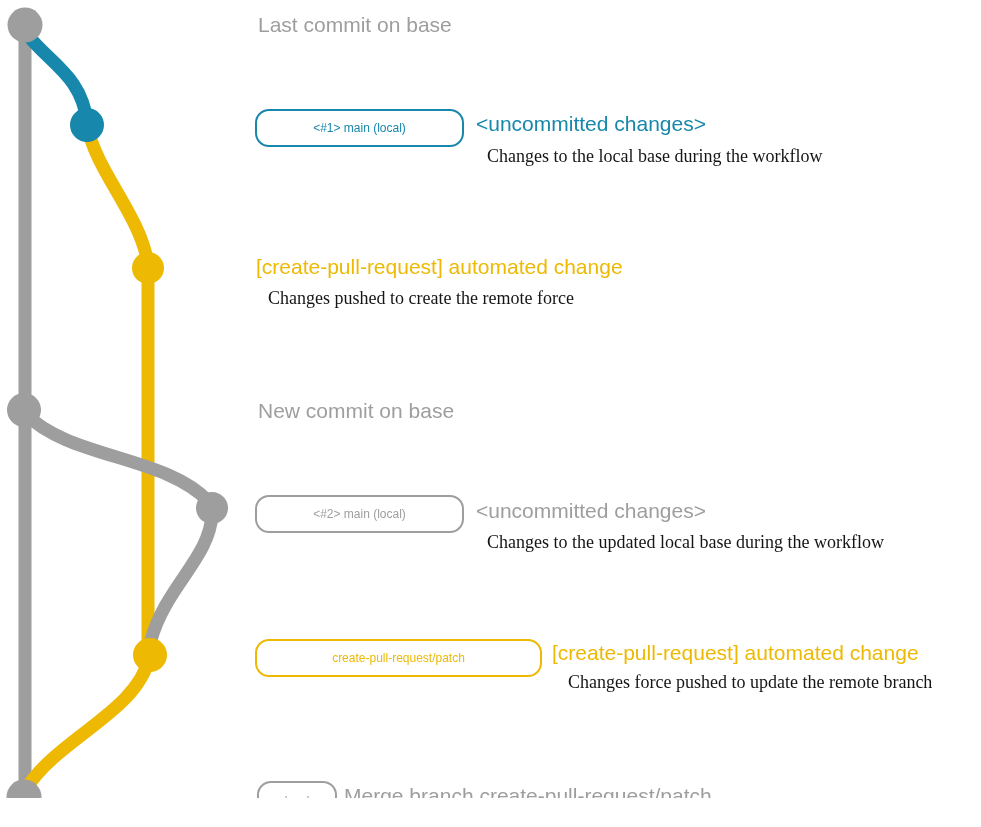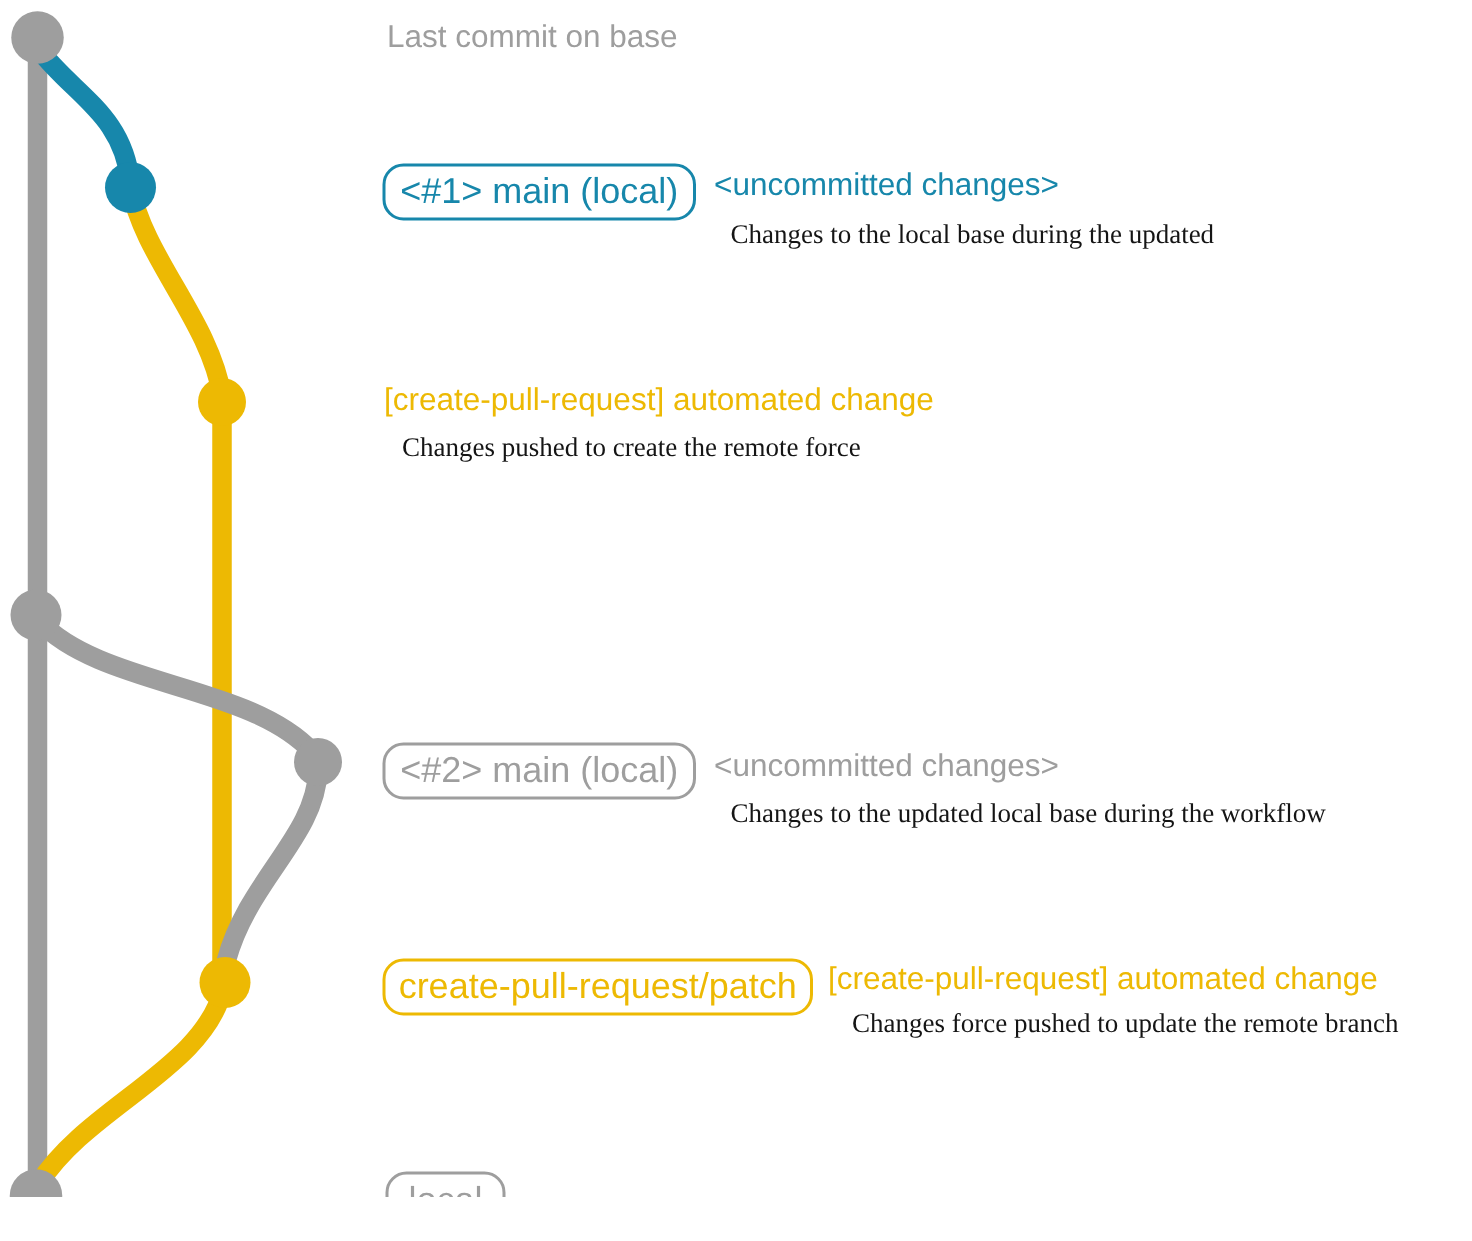--- a/index.html
+++ b/index.html
@@ -34,21 +34,21 @@
   .yellow-text{color:var(--yellow);}
   .gray-text{color:var(--gray);}
   .caption{
     position:absolute;font-family:"Liberation Serif",serif;
     font-size:18px;line-height:22px;color:var(--text_dark);white-space:nowrap;
   }
   .badge{
     position:absolute;box-sizing:border-box;height:38px;
     border:2px solid;border-radius:14px;
     display:flex;align-items:center;justify-content:center;
-    font-size:24px;white-space:nowrap;background:transparent;
+    font-size:12px;white-space:nowrap;background:transparent;
   }
   .badge.teal-badge{border-color:var(--teal);color:var(--teal);}
   .badge.gray-badge{border-color:var(--gray);color:var(--gray);text-align:right;}
   .badge.yellow-badge{border-color:var(--yellow);color:var(--yellow);text-align:center;}
 </style>
 </head>
 <body>
 
 <div class="canvas">
 
@@ -76,35 +76,37 @@
     <circle class="node yellow" cx="150" cy="655" r="17"></circle>
     <circle class="node gray" cx="24" cy="797" r="17.5"></circle>
   </svg>
 
   <div class="label" style="left:258px;top:13px">Last commit on base</div>
 
   <div class="badge teal-badge" style="left:255px;top:109px;width:209px">
     <span>&lt;#1&gt; main (local)</span>
   </div>
   <div class="heading teal-text" style="left:476px;top:112px">&lt;uncommitted changes&gt;</div>
-  <div class="caption" style="left:487px;top:145px">Changes to the local base during the updated</div>
+  <div class="caption" style="left:487px;top:145px">Changes to the local base during the workflow</div>
 
   <div class="heading yellow-text" style="left:256px;top:255px">[create-pull-request] automated change</div>
   <div class="caption" style="left:268px;top:287px">Changes pushed to create the remote force</div>
 
+  <div class="label" style="left:258px;top:399px">New commit on base</div>
 
   <div class="badge gray-badge" style="left:255px;top:495px;width:209px">
     <span>&lt;#2&gt; main (local)</span>
   </div>
   <div class="heading gray-text" style="left:476px;top:499px">&lt;uncommitted changes&gt;</div>
   <div class="caption" style="left:487px;top:531px">Changes to the updated local base during the workflow</div>
 
   <div class="badge yellow-badge" style="left:255px;top:639px;width:287px">
     <span>create-pull-request/patch</span>
   </div>
   <div class="heading yellow-text" style="left:552px;top:641px">[create-pull-request] automated change</div>
   <div class="caption" style="left:568px;top:671px">Changes force pushed to update the remote branch</div>
 
   <div class="badge gray-badge" style="left:257px;top:781px;width:80px;height:39px">
     <span>local</span>
   </div>
+  <div class="label" style="left:344px;top:784px">Merge branch create-pull-request/patch</div>
 
 </div>
 
 </body></html>

